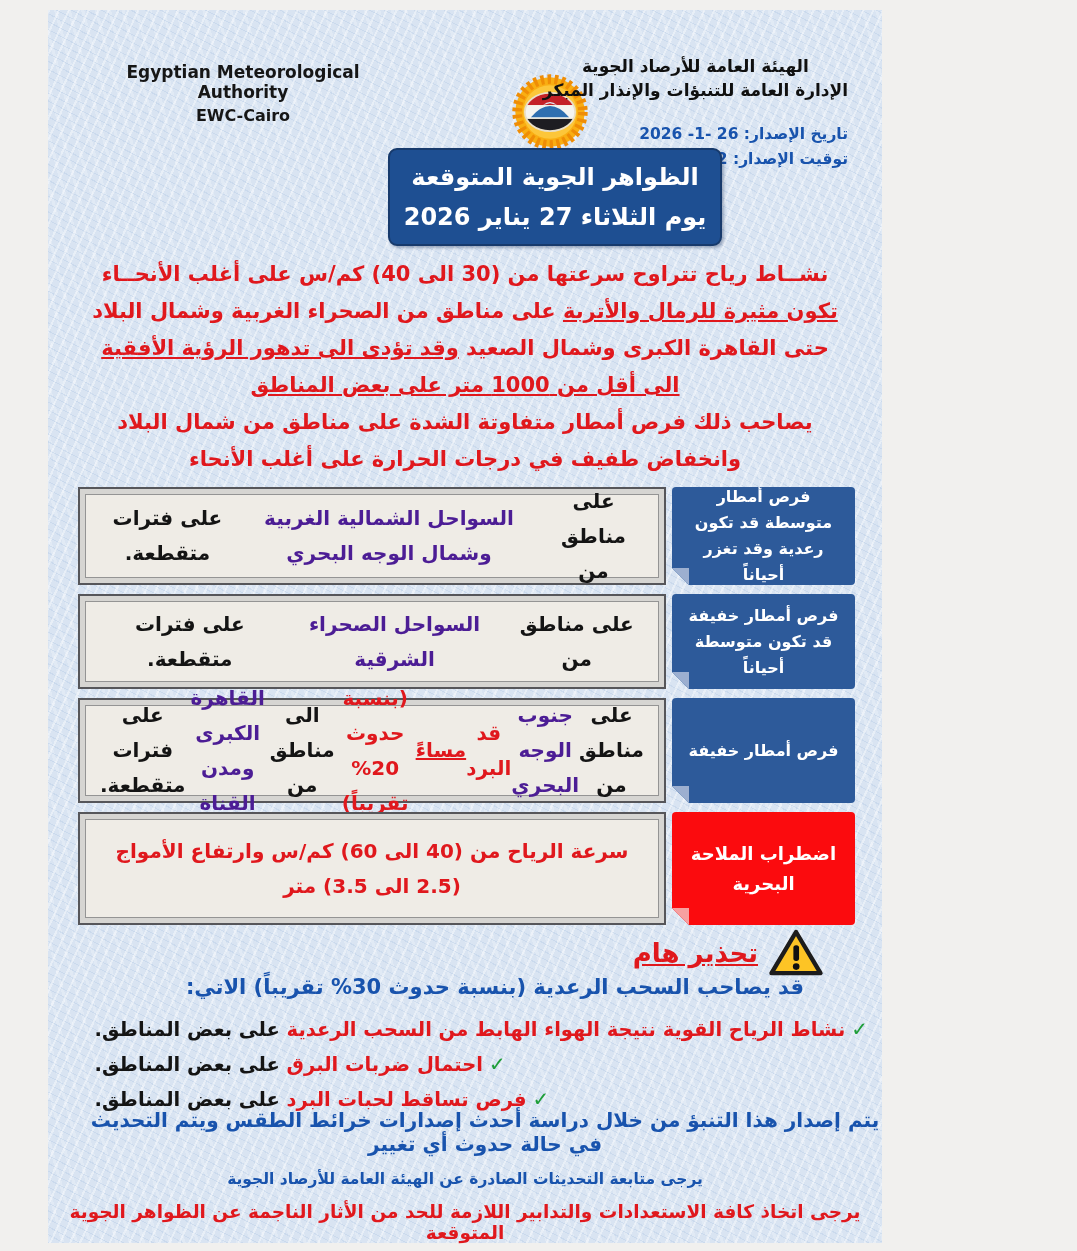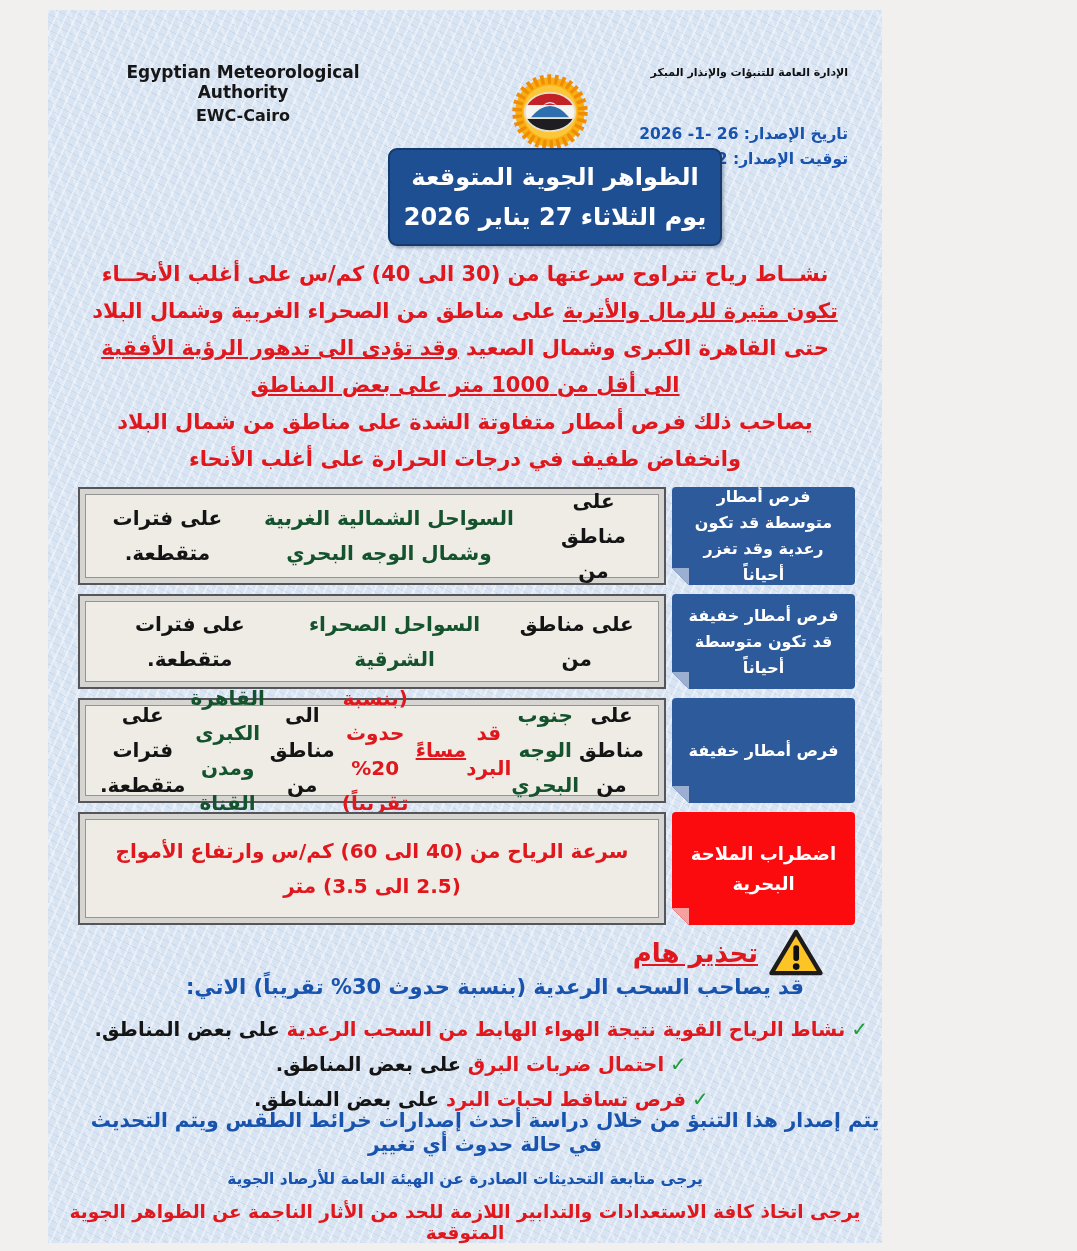--- a/index.html
+++ b/index.html
@@ -17,21 +17,21 @@
       repeating-linear-gradient(28deg, rgba(168,193,224,.30) 0 1px, rgba(168,193,224,0) 1px 7px),
       repeating-linear-gradient(75deg, rgba(255,255,255,.22) 0 3px, rgba(255,255,255,0) 3px 13px);
   }
   
   .en-org{position:absolute;left:50px;top:52px;width:290px;text-align:center;color:#161616;}
   .en-org .l1{font-size:17px;}
   .en-org .l2{font-size:16px;margin-top:4px;}
   .logo{position:absolute;left:450px;top:62px;width:104px;height:80px;}
   .ar-org{position:absolute;right:34px;top:46px;text-align:center;color:#101010;direction:rtl;}
   .ar-org .l1{font-size:17px;}
-  .ar-org .l2{font-size:11px;margin-top:10px;}
+  .ar-org .l2{font-size:17px;margin-top:4px;}
   .issue{position:absolute;right:34px;top:112px;text-align:right;direction:rtl;color:#1853ad;font-size:15.5px;line-height:25px;}
   .title-box{
     position:absolute;left:340px;top:138px;width:330px;height:94px;
     background:#1e4f92;border:2px solid #173a6c;border-radius:9px;
     color:#ffffff;display:flex;flex-direction:column;align-items:center;justify-content:center;
     font-size:24px;line-height:40px;direction:rtl;text-align:left;
     box-shadow:2px 2px 3px rgba(30,50,90,.35);
   }
   
   .intro{position:absolute;top:246px;left:22px;right:22px;text-align:center;direction:rtl;
@@ -54,28 +54,28 @@
     clip-path:polygon(0 0,100% 0,100% 100%,17px 100%,0 calc(100% - 17px));
   }
   .lbl-blue{background:#2d5a9a;}
   .lbl-red{background:#fb0b0e;font-size:18px;line-height:30px;}
   .lbl::after{content:"";position:absolute;left:0;bottom:0;width:17px;height:17px;
     clip-path:polygon(0 0,100% 0,100% 100%);}
   .lbl-blue::after{background:#9cafd0;}
   .lbl-red::after{background:#f7a0a0;}
   .h1{height:98px;} .h2{height:95px;} .h3{height:105px;} .h4{height:113px;}
   
-  .sg-k{color:#141414;} .sg-b{color:#14532d;} .sg-r{color:#e0181d;}
+  .sg-k{color:#141414;} .sg-b{color:#4c1d95;} .sg-r{color:#e0181d;}
   .un{text-decoration:underline;}
   
   .warn-head{position:absolute;top:918px;right:58px;display:flex;align-items:center;gap:10px;}
   .warn-title{color:#e0181d;font-size:26px;text-decoration:underline;direction:rtl;}
   .warn-icon{width:56px;height:50px;}
   .warn-intro{position:absolute;top:965px;right:78px;direction:rtl;color:#1853ad;font-size:21px;}
-  .warn-items{position:absolute;top:1002px;right:14px;direction:rtl;text-align:center;font-size:19.5px;line-height:34px;}
+  .warn-items{position:absolute;top:1002px;right:14px;direction:rtl;text-align:left;font-size:19.5px;line-height:34px;}
   .chk{color:#1e9e38;margin-left:6px;font-size:20px;}
   
   .foot{position:absolute;left:0;right:0;top:1098px;text-align:center;direction:rtl;}
   .foot .f1{color:#1853ad;font-size:20px;padding-left:40px;}
   .foot .f2{color:#1853ad;font-size:15.5px;margin-top:14px;}
   .foot .f3{color:#e0181d;font-size:18.5px;margin-top:13px;}
 </style>
 </head>
 <body>
 
@@ -99,20 +99,21 @@
         <rect x="28" y="38" width="64" height="16" fill="#f4f4f0"></rect>
         <rect x="28" y="54" width="64" height="16" fill="#1d1d22"></rect>
         <path d="M38 52 Q60 26 82 52 Z" fill="#2e6fb0"></path>
         <path d="M52 38 Q60 31 68 38 L60 36 Z" fill="#dfe9f2"></path>
       </g>
       <ellipse cx="60" cy="46" rx="29" ry="22" fill="none" stroke="#e9dfc8" stroke-width="2"></ellipse>
     </svg>
   </div>
 
   <div class="ar-org">
+    <div class="l1">الهيئة العامة للأرصاد الجوية</div>
     <div class="l2">الإدارة العامة للتنبؤات والإنذار المبكر</div>
   </div>
 
   <div class="issue">
     <div>تاريخ الإصدار: 26 -1- 2026</div>
     <div>توقيت الإصدار: 2 ظهراً</div>
   </div>
 
   <div class="title-box">
     <div>الظواهر الجوية المتوقعة</div>

